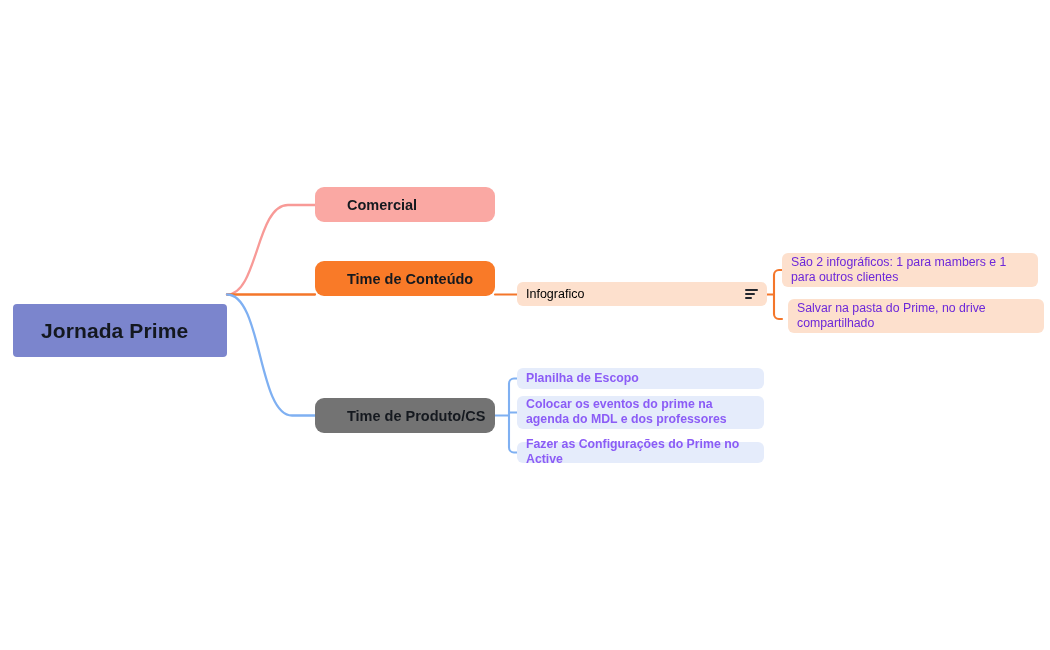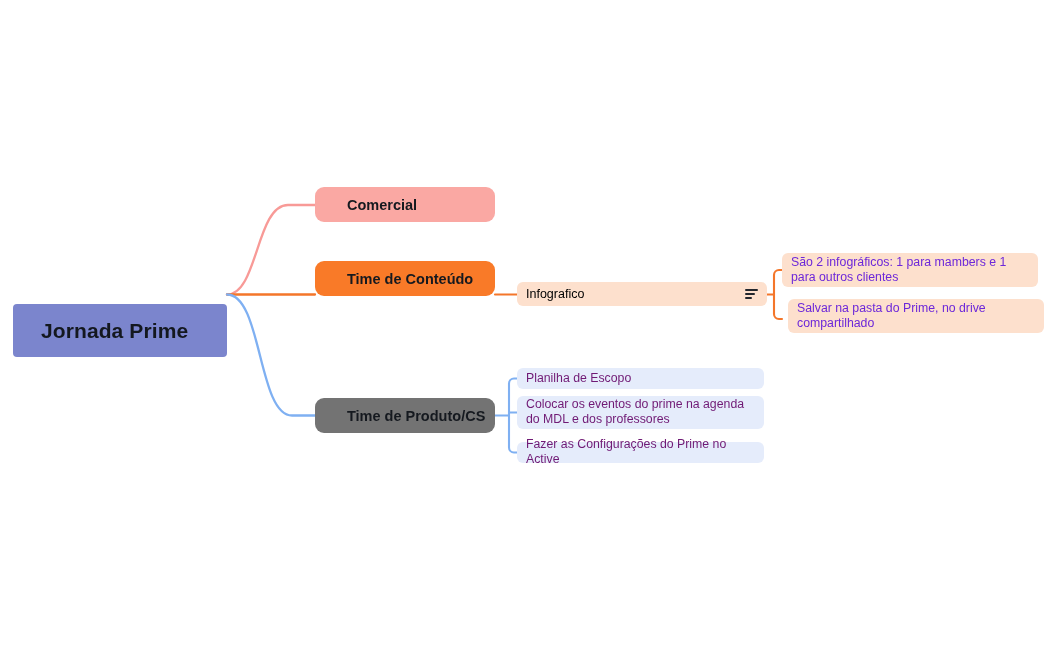--- a/index.html
+++ b/index.html
@@ -142,22 +142,22 @@
     width: 247px;
     background: #e5ecfb;
     border-radius: 6px;
     padding: 5px 9px 6px 9px;
     display: flex;
     align-items: center;
   }
   .leaf-blue .label {
     font-size: 12.3px;
     line-height: 14.8px;
-    color: #701a75;
-    font-weight: 400;
+    color: #8b5cf6;
+    font-weight: 700;
   }
   .leaf-1 { top: 368px; height: 21px; }
   .leaf-2 { top: 396px; height: 33px; }
   .leaf-3 { top: 442px; height: 21px; }
 </style>
 </head>
 <body>
 
 <div id="canvas">
 

